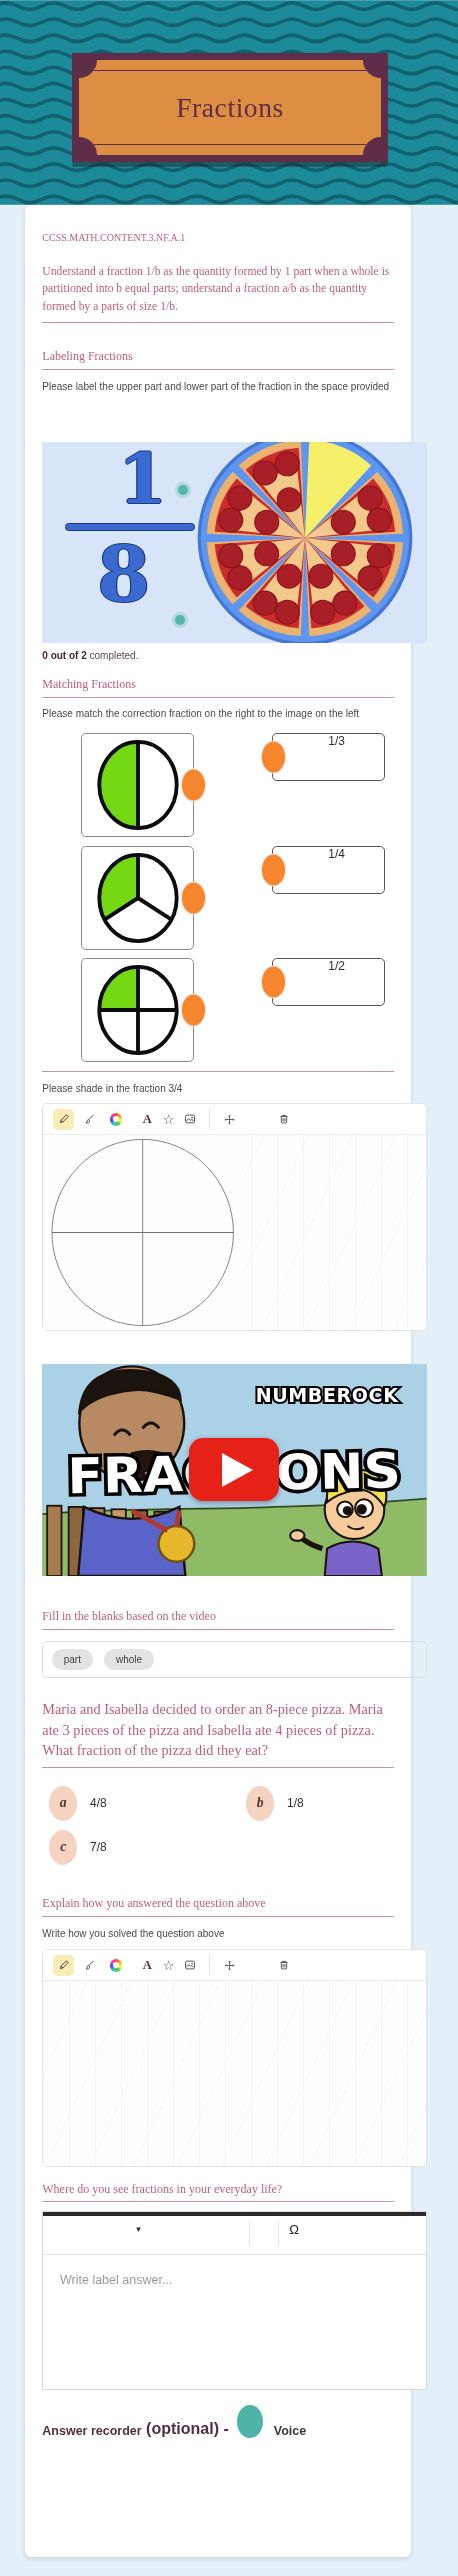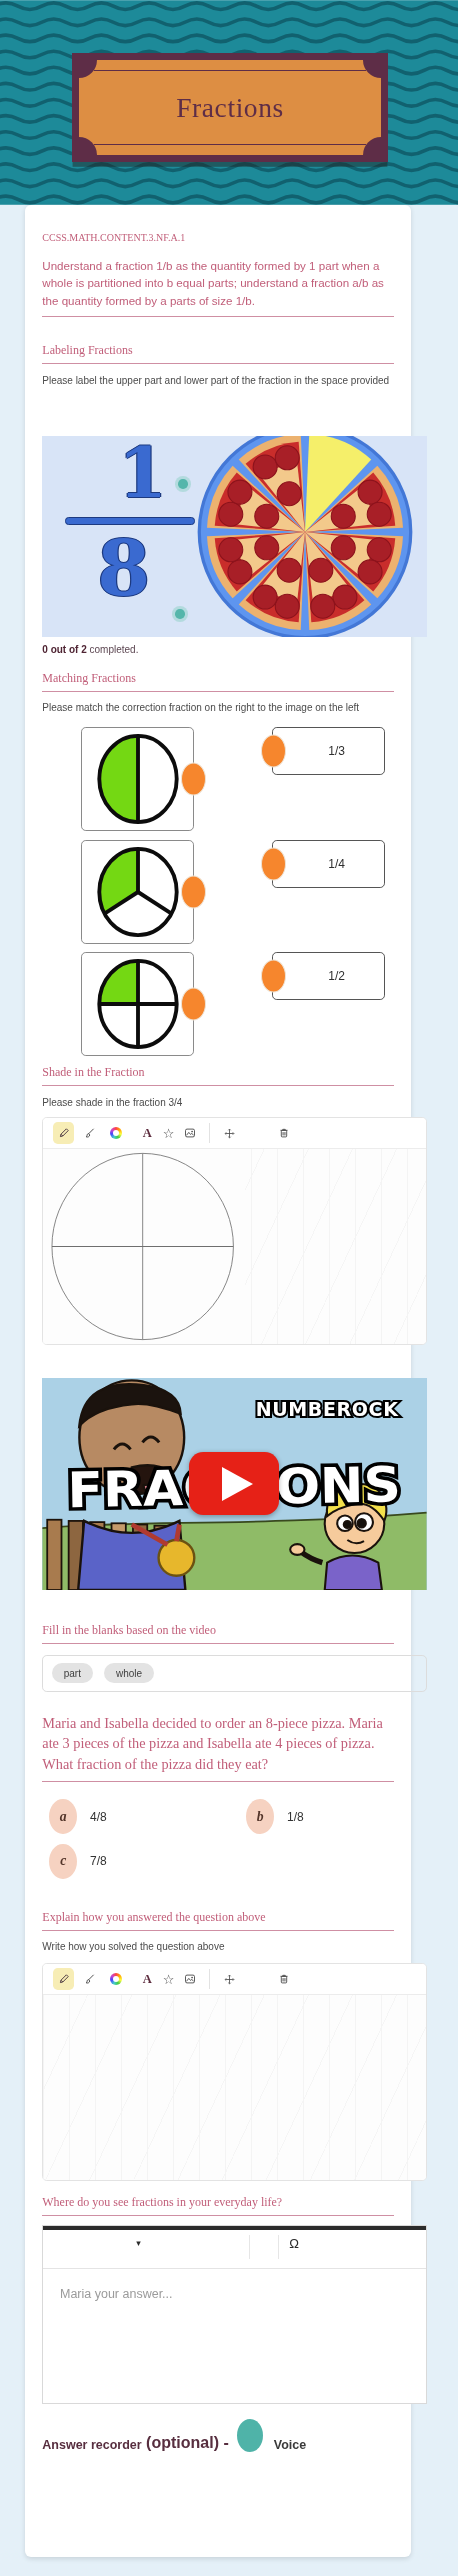--- a/index.html
+++ b/index.html
@@ -21,21 +21,21 @@
   .corner.bl { bottom:0; left:0; border-top-right-radius:100%; }
   .corner.br { bottom:0; right:0; border-top-left-radius:100%; }
   .banner-title { font-family:"Liberation Serif", serif; font-size:27.5px; color:#5e2d47; letter-spacing:0.6px; }
 
   
   .card { position:absolute; top:205px; left:25px; width:386px; min-height:2352px;
           background:#fff; border-radius:6px; box-shadow:0 1.2px 4.8px rgba(0,0,0,.12);
           padding:27px 17.3px 24px 17.3px; }
 
   .std-code { font-family:"Liberation Serif", serif; font-size:10px; color:#c15e79; }
-  .std-desc { font-family:Liberation Sans, sans-serif; font-size:11.6px; line-height:1.5; color:#c15e79; margin-top:14px; }
+  .std-desc { font-family:Liberation Serif, serif; font-size:11.6px; line-height:1.5; color:#c15e79; margin-top:20px; }
   .rose-hr { border:none; border-top:0.6px solid #cf8fa3; margin-top:7.2px; }
 
   .sec-title { font-family:"Liberation Serif", serif; font-size:12px; color:#c15e79; font-weight:normal; }
   .sec-title-wrap { margin-top:26px; }
   .sec-title-wrap hr { margin-top:4.8px; margin-bottom:8.4px; }
   .instruction { font-size:10px; color:#4b4b4b; line-height:1.65; }
 
   
   .label-img { position:relative; margin-top:47px; width:385px; height:201px; background:#d8e4f7; overflow:hidden; }
   .big-num { position:absolute; font-family:"DejaVu Serif", serif; font-weight:bold; color:#3a6ad0;
@@ -51,21 +51,21 @@
 
   .completion { margin-top:7.2px; font-size:10px; color:#5d4752; }
   .completion b { color:#4f2433; }
 
   
   .match-rows { margin-top:10.7px; }
   .match-row { position:relative; height:104px; margin-bottom:8.4px; }
   .img-card { position:absolute; left:39px; top:0; width:113px; height:104px; background:#fff;
               border:0.6px solid #8a8a8a; border-radius:4.8px; display:flex; align-items:center; justify-content:center; }
   .lbl-card { position:absolute; left:230px; top:0; width:113px; height:48px; background:#fff;
-              border:0.6px solid #555; border-radius:4.8px; display:flex; align-items:center; justify-content:center; }
+              border:0.6px solid #555; border-radius:4.8px; display:flex; justify-content:center; }
   .lbl-card span { font-size:12px; color:#2f2f2f; padding-left:15.5px; }
   .oval { position:absolute; width:25px; height:33px; border-radius:50%; background:#f6862d;
           border:1.2px solid #efe3d4; top:50%; transform:translateY(-50%); }
   .oval.right { right:-12.5px; } .oval.left { left:-12.5px; }
 
   
   .draw-widget { margin-top:6px; width:385px; border:0.6px solid #e3e3e3; border-radius:4.8px; background:#fdfdfd; overflow:hidden; }
   .dw-toolbar { height:31px; background:#fff; border-bottom:0.6px solid #ececec; display:flex; align-items:center; }
   .tool-btn { width:21.5px; height:21.5px; display:flex; align-items:center; justify-content:center; border-radius:4.8px; }
   .tool-btn.active { background:#f7edb5; }
@@ -278,21 +278,20 @@
           <span class="oval right"></span>
         </div>
         <div class="lbl-card">
           <span class="oval left"></span>
           <span>1/2</span>
         </div>
       </div>
     </div>
 
     <div class="sec-title-wrap" style="margin-top:9.5px;">
-      <h2 class="sec-title">Shade in the Fraction</h2>
       <hr class="rose-hr">
       <div class="instruction">Please shade in the fraction 3/4</div>
     </div>
 
     <div class="draw-widget">
       <div class="dw-toolbar">
         <span style="width:9.5px"></span>
         <span class="tool-btn active">
           <svg width="12" height="12" viewBox="0 0 20 20">
               <path d="M4 16 l1-4 9-9 3 3 -9 9 z M5 12 l3 3" fill="none" stroke="#4a3640" stroke-width="1.6"></path>
@@ -490,21 +489,21 @@
       <hr class="rose-hr">
     </div>
     <div class="editor">
       <div class="ed-black"></div>
       <div class="ed-toolbar">
         <span class="ed-caret">▾</span>
         <span class="ed-sep1"></span>
         <span class="ed-sep2"></span>
         <span class="ed-omega">Ω</span>
       </div>
-      <div class="ed-body">Maria your answer...</div>
+      <div class="ed-body">Write label answer...</div>
     </div>
 
     <div class="recorder">
       <span class="rec-label">Answer recorder</span>
       <span class="rec-optional">&nbsp;</span>
       <span class="rec-optional">(optional) - </span>
       <span class="voice-btn"></span>
       <span class="voice-label">Voice</span>
     </div>
 

